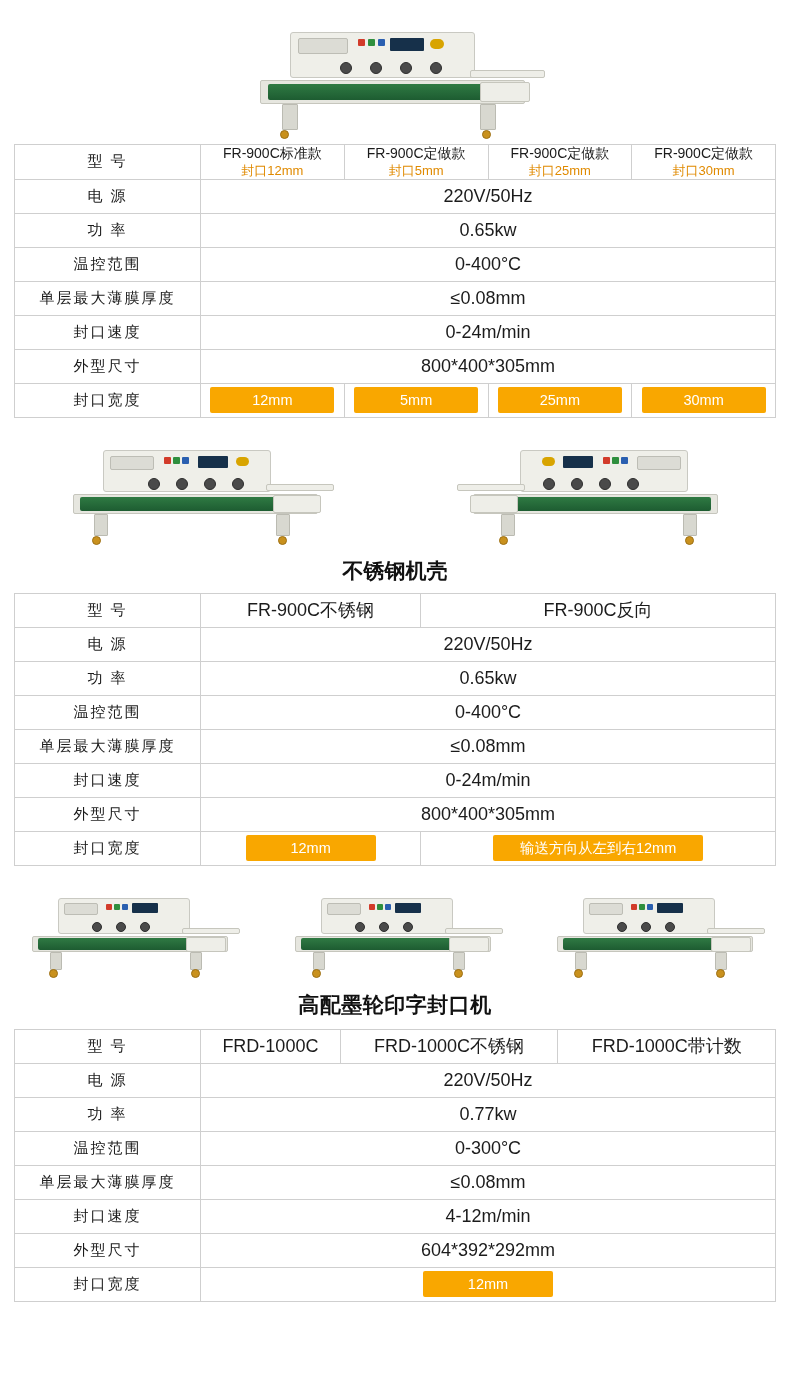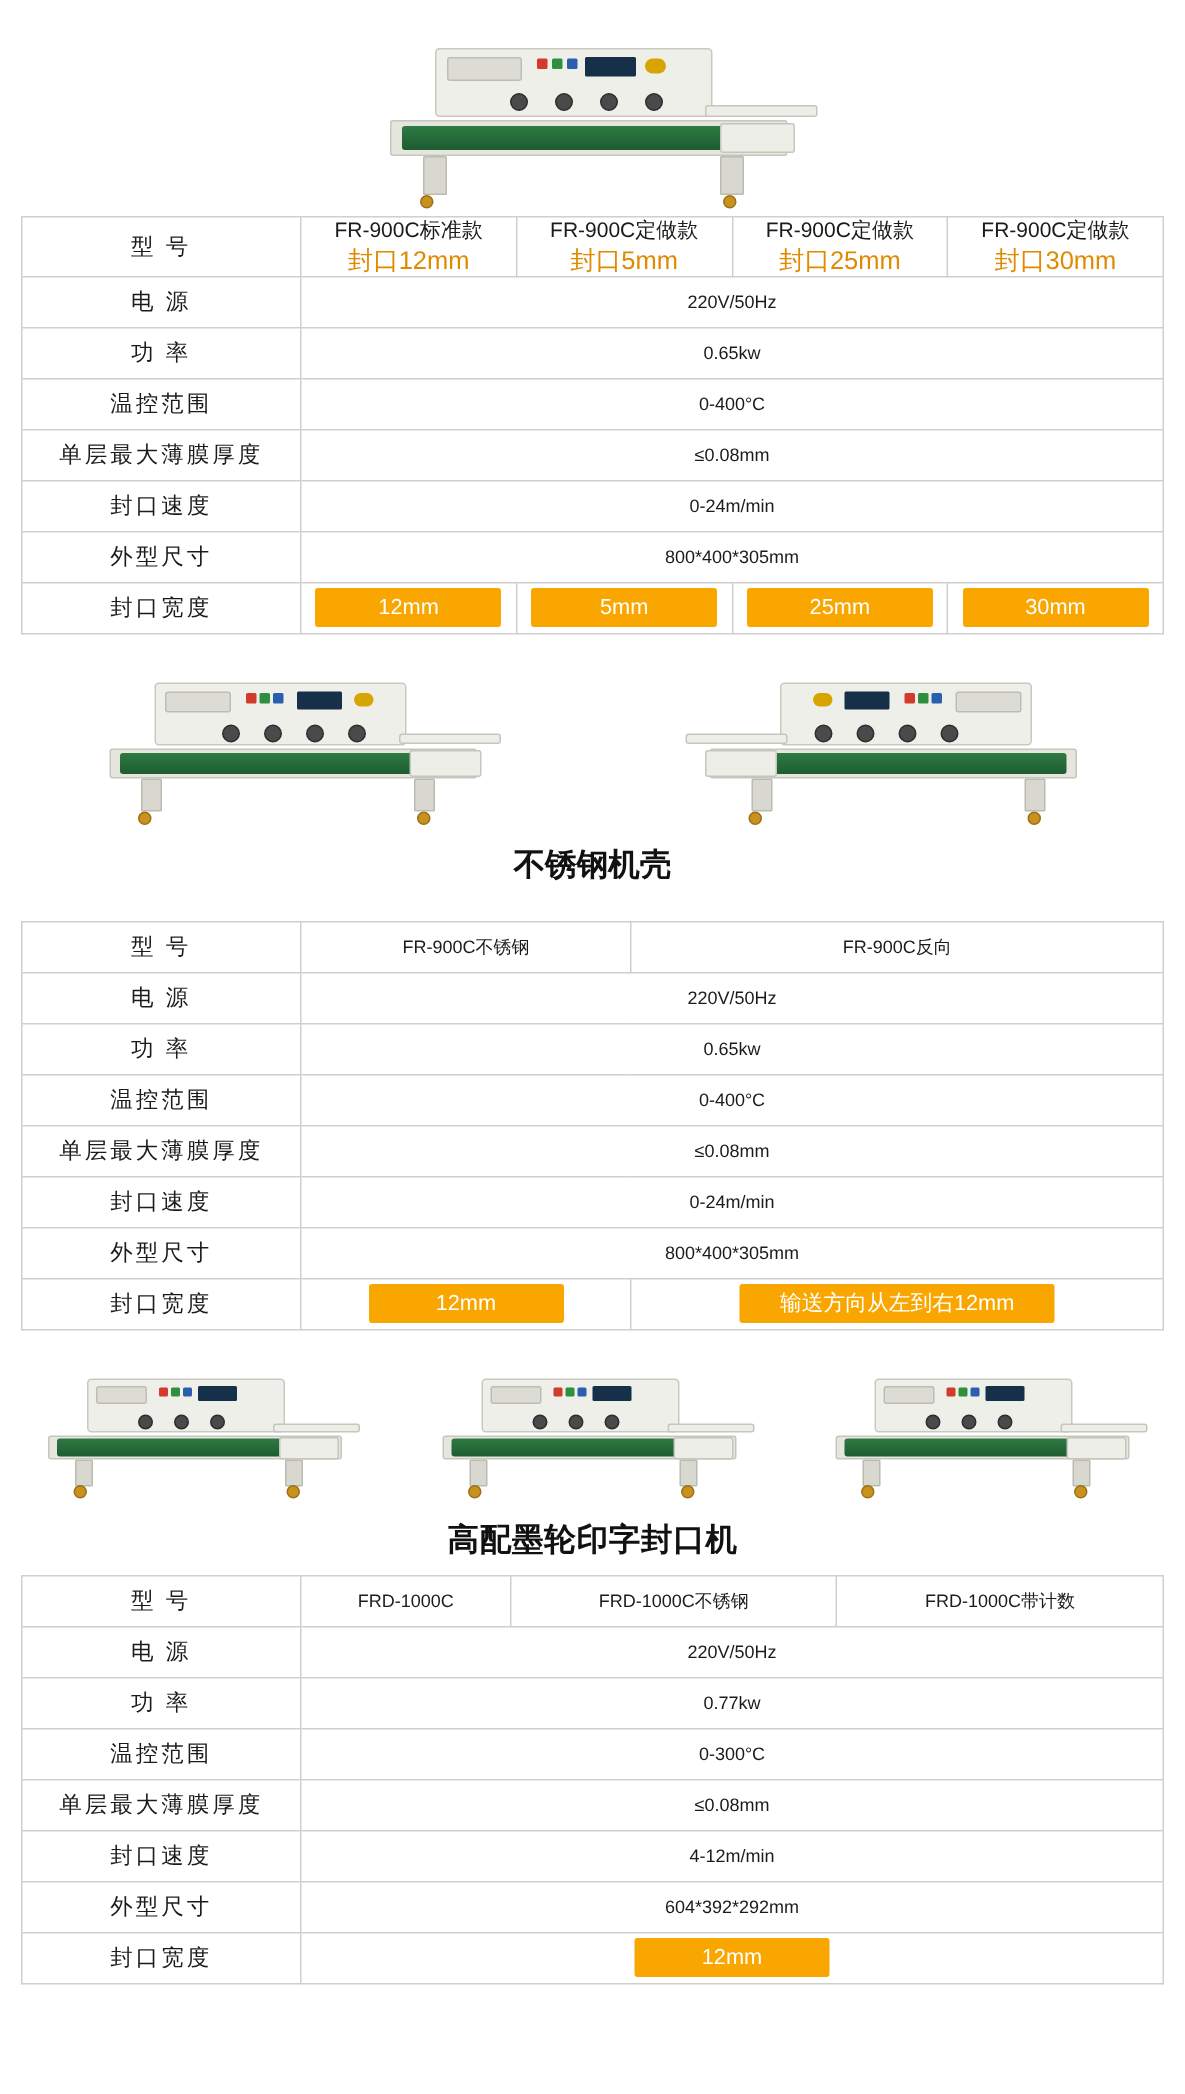--- a/index.html
+++ b/index.html
@@ -85,21 +85,21 @@
     text-align: center;
     font-size: 21px;
     font-weight: bold;
     letter-spacing: 0.5px;
     margin: 12px 0 10px 0;
     color: #111;
   }
 
   .dual-title {
     display: flex;
-    margin: 8px 0 24px 0;
+    margin: 8px 0 8px 0;
     flex-direction: column;
   }
   .dual-title > div {
     flex: 1;
     text-align: center;
     font-size: 21px;
     font-weight: bold;
     color: #111;
   }
 
@@ -116,30 +116,30 @@
     height: 34px;
     text-align: center;
     vertical-align: middle;
     color: #1b1b1b;
   }
   table.spec td.label {
     width: 186px;
     letter-spacing: 2px;
     font-size: 15px;
   }
-  table.spec td.val { font-size: 12px; }
+  table.spec td.val { font-size: 18px; }
   td.model-cell {
     line-height: 1.25;
     padding: 4px 2px;
     font-size: 14px;
   }
   td.model-cell .sub {
     display: block;
     color: #e08a00;
-    font-size: 17px;
+    font-size: 13px;
   }
   .tall { height: 46px; }
 
   
   .pill-row td { padding: 4px 6px; }
   .pill {
     display: block;
     background: #f9a700;
     color: #ffffff;
     font-size: 14.5px;

